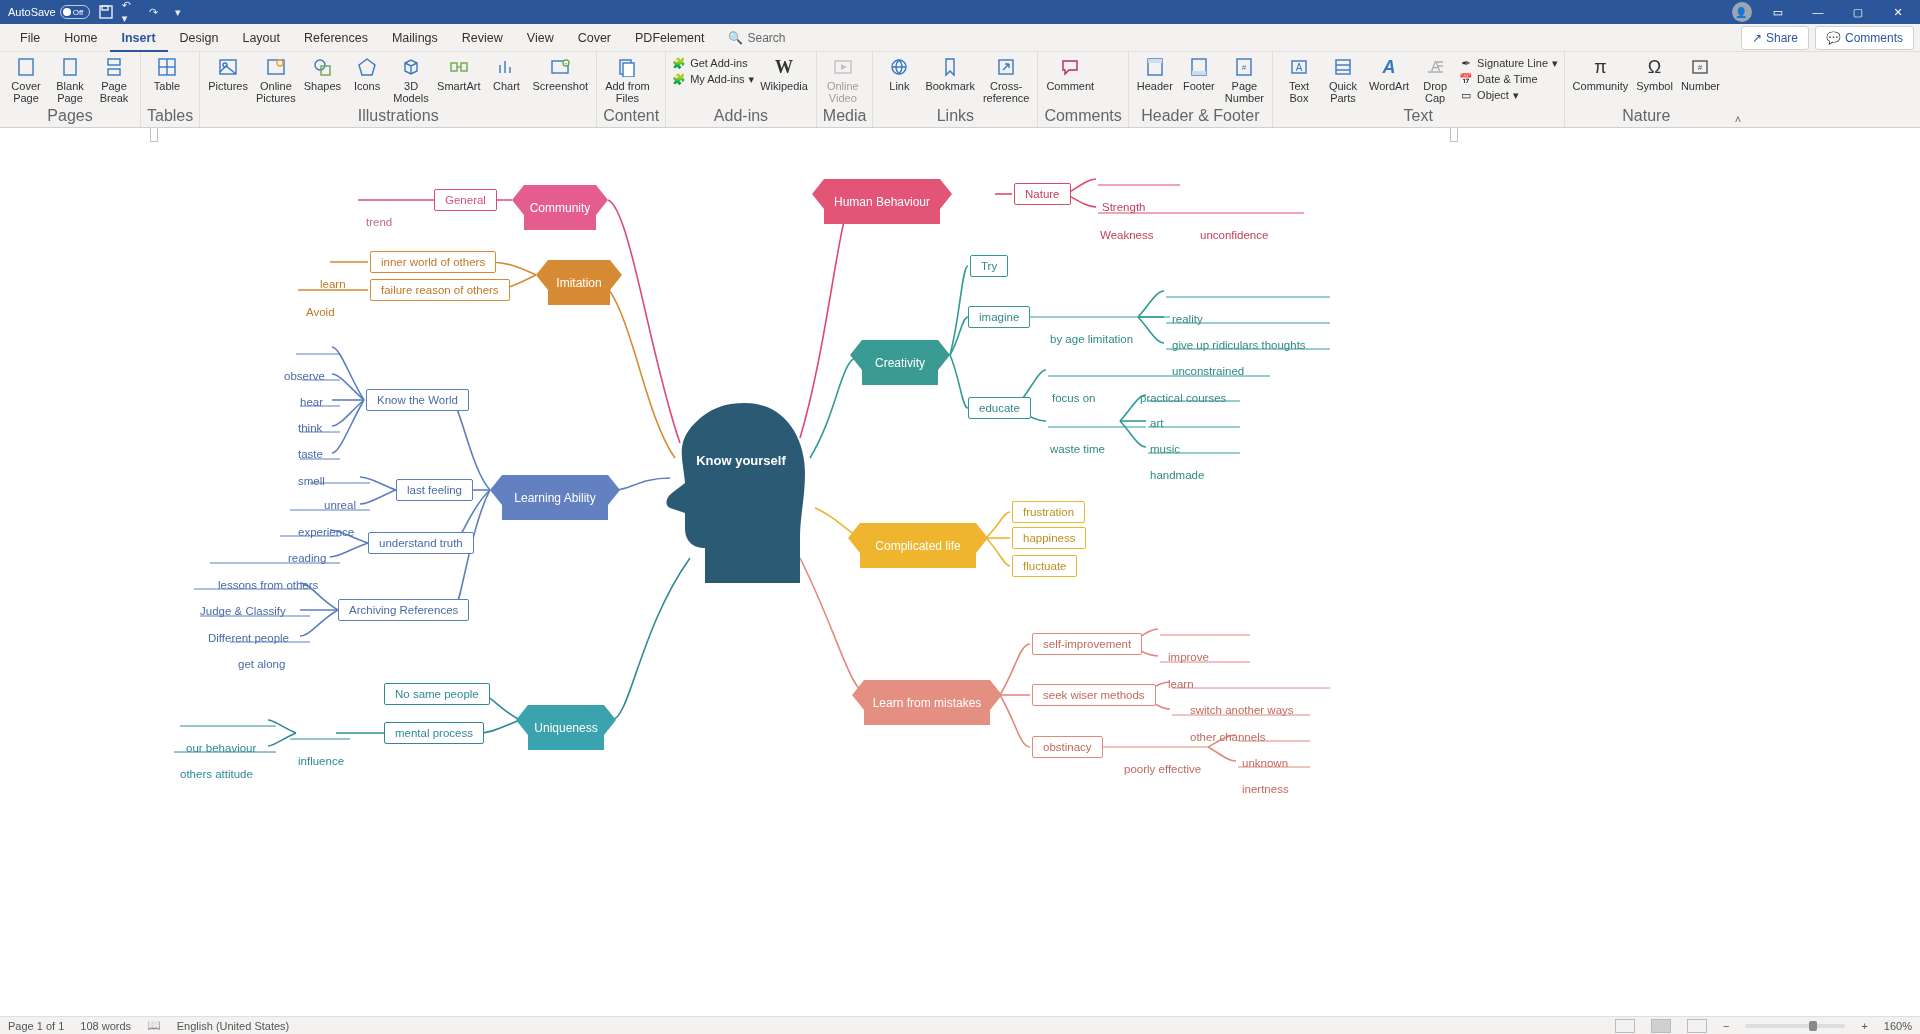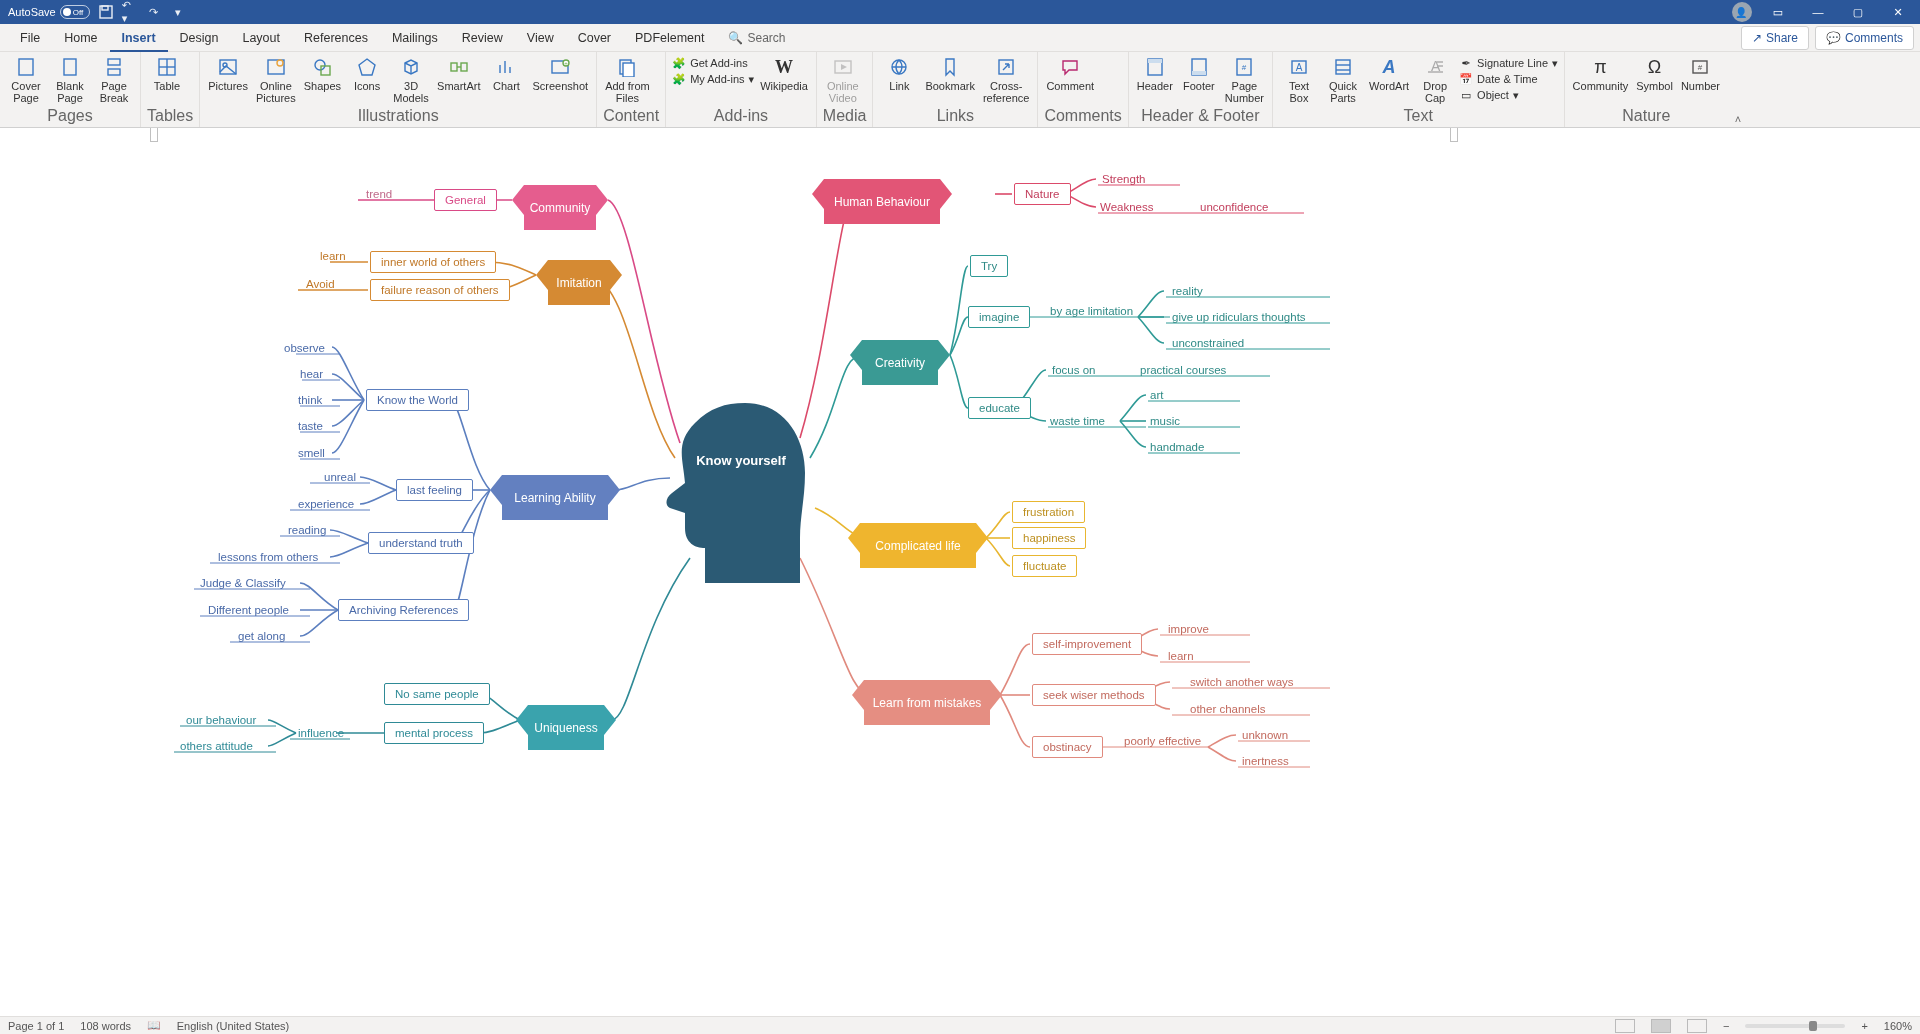--- a/index.html
+++ b/index.html
@@ -39,21 +39,21 @@
   
   .docarea { position:absolute; top:128px; bottom:18px; left:0; right:0; background:#fff; }
   .page { position:absolute; left:40px; right:40px; top:0; bottom:0; background:#fff;}
   .ruler-mark { position:absolute; top:0; width:8px; height:14px; border:1px solid #c0c0c0; border-top:none;}
   .hex { position:absolute; color:#fff; font-size:12px; display:flex; align-items:center; justify-content:center; height:45px; }
   .hex .hex-body { position:absolute; top:0; bottom:0; left:12px; right:12px;}
   .hex::before, .hex::after { content:""; position:absolute; top:0; width:0; height:0; border-top:15px solid transparent; border-bottom:15px solid transparent;}
   .hex::before { left:0;}
   .hex::after { right:0;}
   .box { position:absolute; border:1px solid; border-radius:2px; background:#fff; padding:4px 10px; font-size:11.5px; white-space:nowrap; text-align:center;}
-  .leaf { position:absolute; font-size:11.5px; white-space:nowrap; color:#444;}
+  .leaf { position:absolute; font-size:11.5px; white-space:nowrap; color:#444;margin-top:28px;}
   .center-node { position:absolute; color:#fff; font-size:13px; font-weight:600; text-align:center;}
   
   .statusbar { position:absolute; bottom:0; left:0; right:0; height:18px; background:#f3f2f1; border-top:1px solid #e1dfdd; display:flex; align-items:center; font-size:11px; color:#555; padding:0 8px; gap:16px;}
   .statusbar .sp { flex:1;}
   .view-btn { width:20px; height:14px; border:1px solid #bbb; display:inline-block;}
   .zoom-track { width:100px; height:4px; background:#ddd; position:relative; border-radius:2px;}
   .zoom-thumb { position:absolute; top:-3px; width:8px; height:10px; background:#888; border-radius:2px;}
 </style>
 </head>
 <body>

